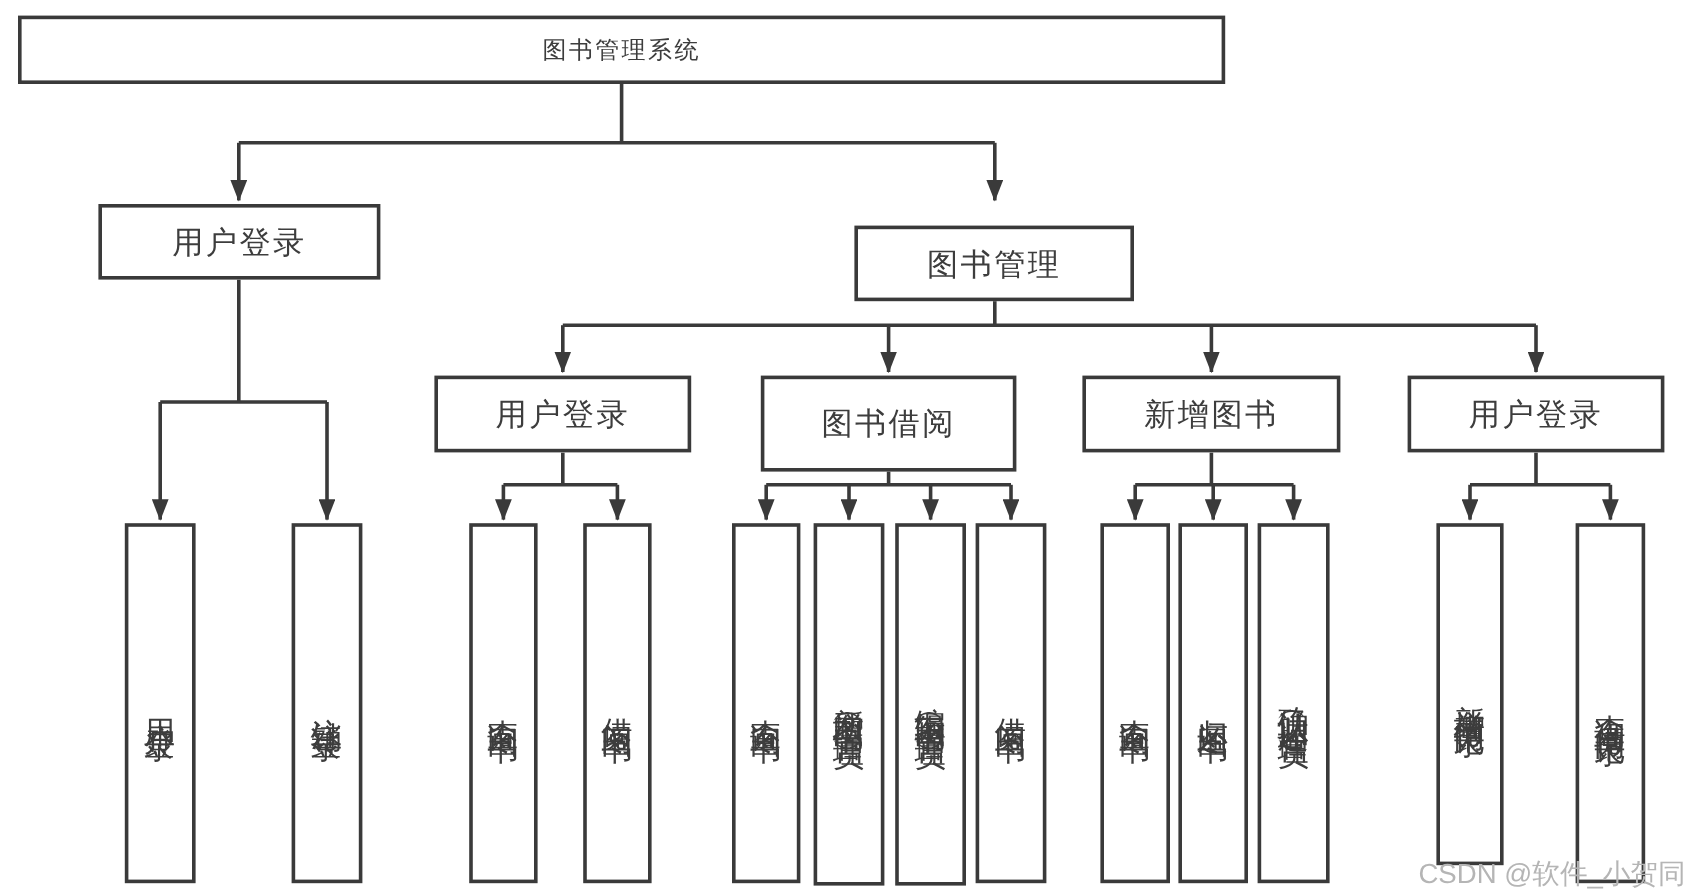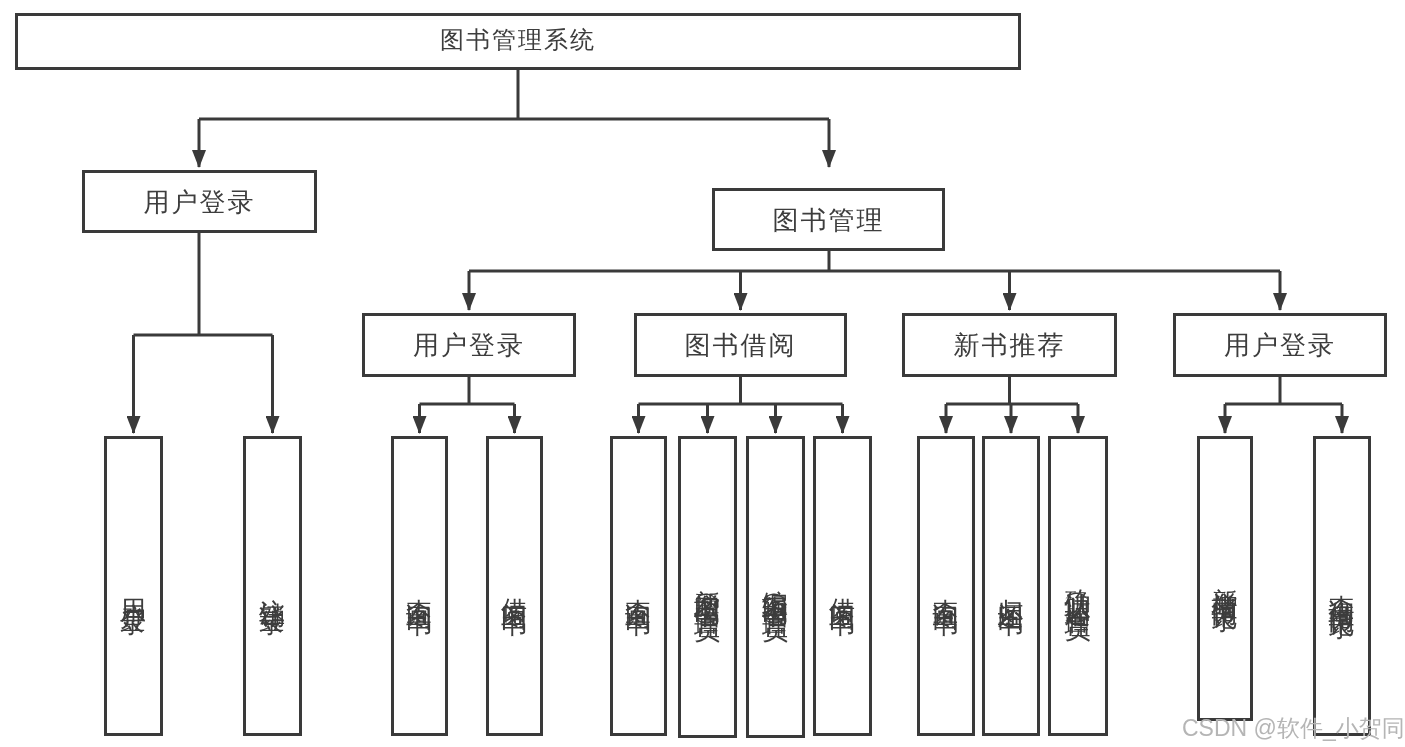--- a/index.html
+++ b/index.html
@@ -34,23 +34,22 @@
     align-items: center;
     justify-content: center;
     text-align: center;
   }
   .node.h {
     font-size: 26px;
     letter-spacing: 2px;
     line-height: 1;
   }
   .node.root {
-    font-size: 24px;
+    font-size: 20px;
     letter-spacing: 2px;
-    font-family: Liberation Mono, monospace;
   }
   .node.v {
     font-size: 26px;
     writing-mode: vertical-rl;
     letter-spacing: 4px;
     line-height: 1;
   }
   .watermark {
     position: absolute;
     left: 1182px;
@@ -127,22 +126,22 @@
       <path class="cline" d="M1342,404 V433" marker-end="url(#arw)"></path>
     </g>
   </svg>
 
   <div class="node h root" style="left:15px; top:13px; width:1006px; height:57px;">图书管理系统</div>
 
   <div class="node h" style="left:82px; top:170px; width:235px; height:63px;">用户登录</div>
   <div class="node h" style="left:712px; top:188px; width:233px; height:63px;">图书管理</div>
 
   <div class="node h" style="left:362px; top:313px; width:214px; height:64px;">用户登录</div>
-  <div class="node h" style="left:634px; top:313px; width:213px; height:64px;text-align:center;">图书借阅</div>
-  <div class="node h" style="left:902px; top:313px; width:215px; height:64px;">新书推荐</div>
+  <div class="node h" style="left:634px; top:313px; width:213px; height:80px;text-align:center;">图书借阅</div>
+  <div class="node h" style="left:902px; top:313px; width:215px; height:64px;">新增图书</div>
   <div class="node h" style="left:1173px; top:313px; width:214px; height:64px;">用户登录</div>
 
   <div class="node v" style="left:104px; top:436px; width:59px; height:300px;">用户登录</div>
   <div class="node v" style="left:243px; top:436px; width:59px; height:300px;">注销登录</div>
 
   <div class="node v" style="left:391px; top:436px; width:57px; height:300px;">查询图书</div>
   <div class="node v" style="left:486px; top:436px; width:57px; height:300px;">借阅图书</div>
 
   <div class="node v" style="left:610px; top:436px; width:57px; height:300px;">查询图书</div>
   <div class="node v" style="left:678px; top:436px; width:59px; height:302px;">新增图书（管理员）</div>

